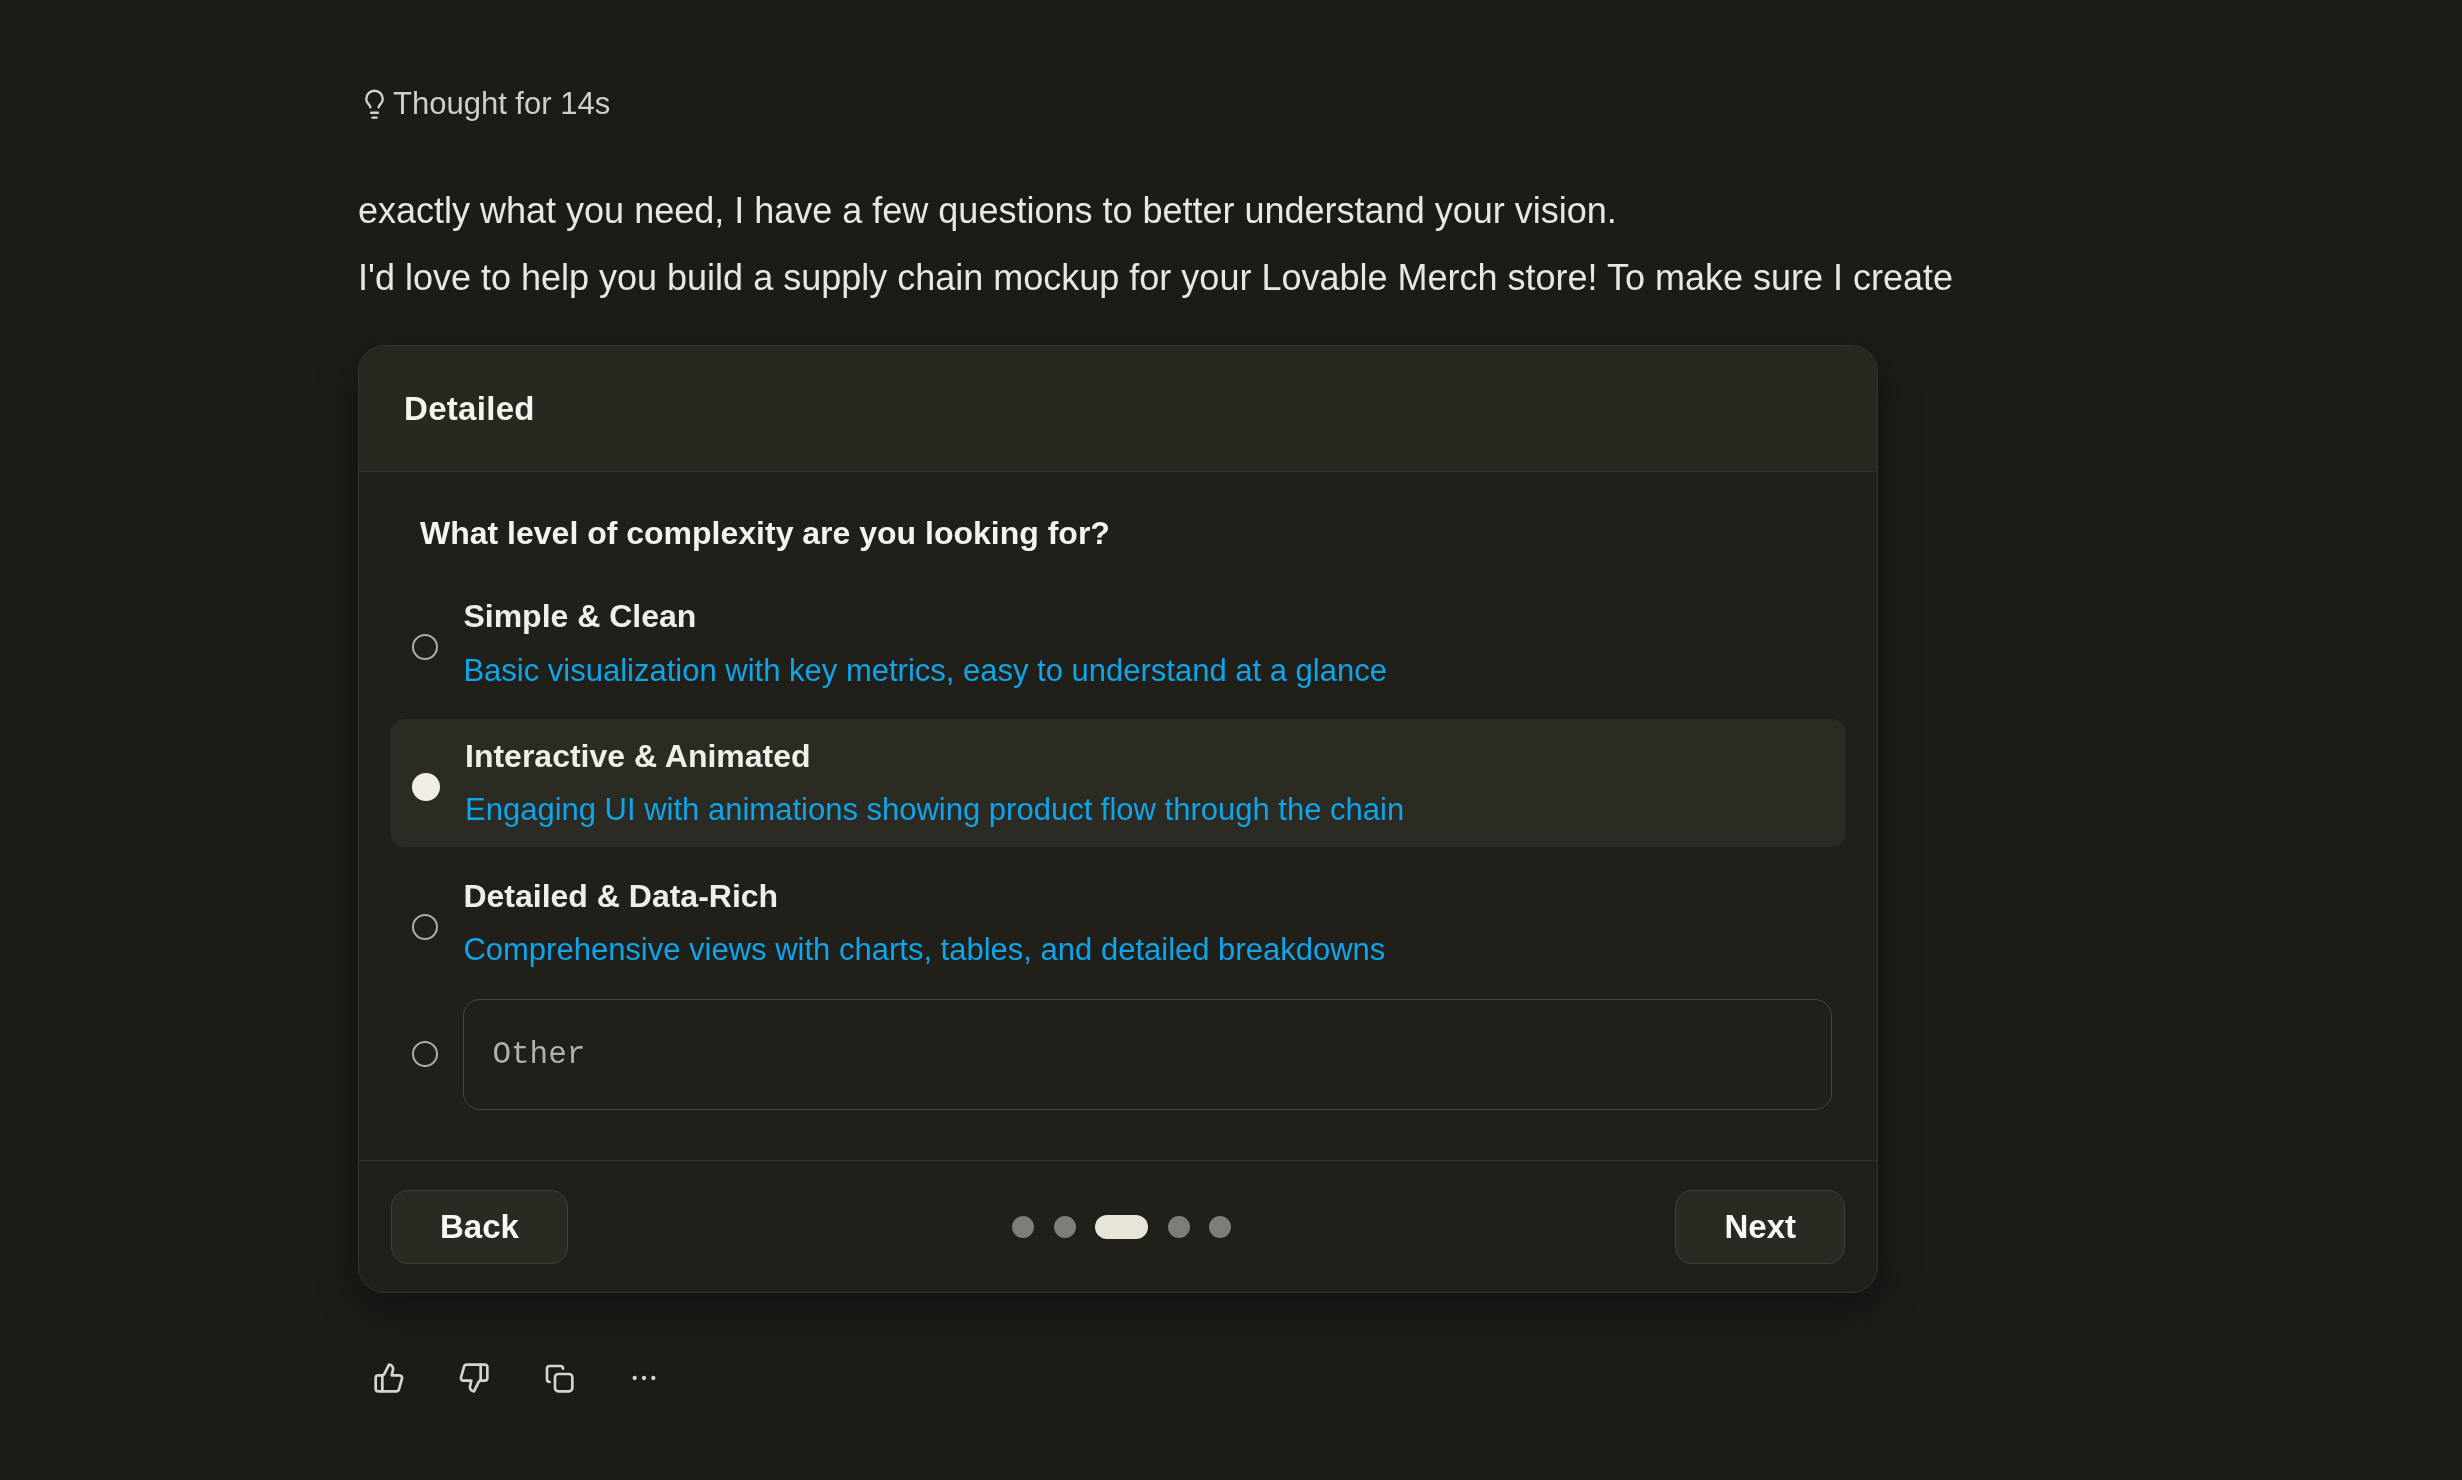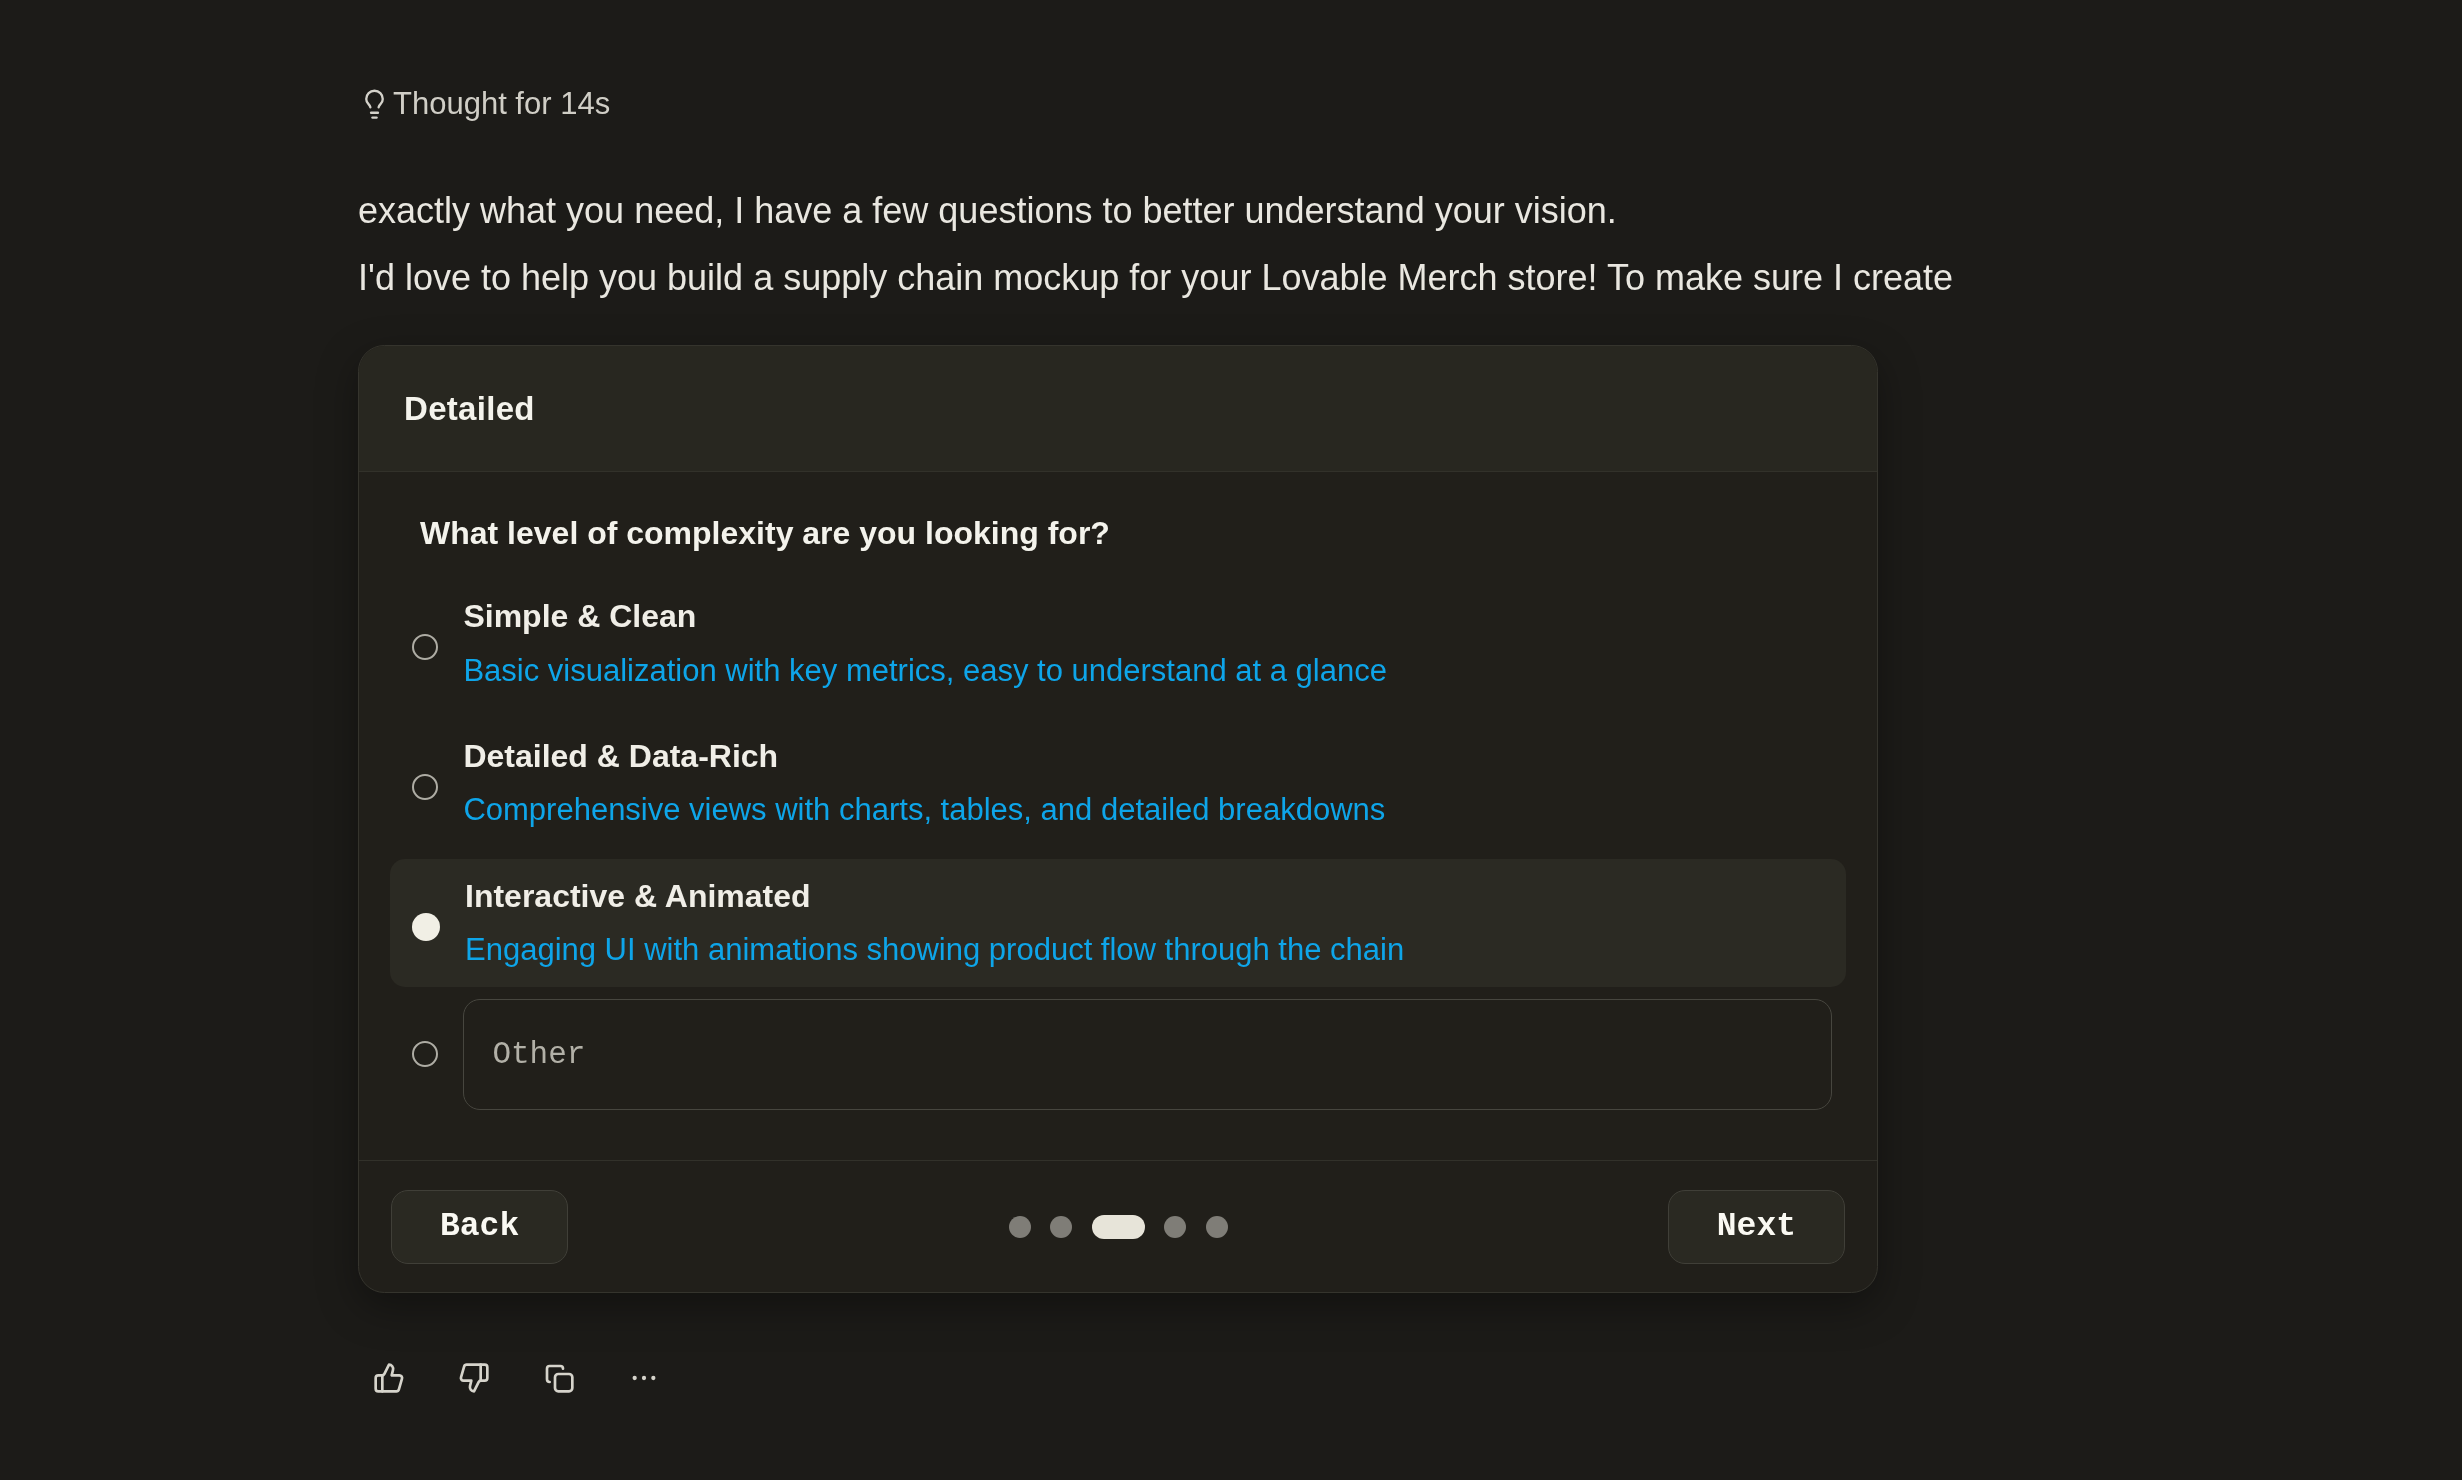--- a/index.html
+++ b/index.html
@@ -91,21 +91,21 @@
     display:flex;align-items:center;justify-content:space-between;
     padding:0 32px;
   }
   .btn{
     height:74px;
     padding:0 48px;
     background:#2a2922;
     border:1.1px solid #403f38;
     border-radius:17px;
     color:#faf9f3;
-    font-family:Liberation Mono, monospace;
+    font-family:Liberation Sans, sans-serif;
     font-size:33px;font-weight:600;
     display:flex;align-items:center;justify-content:center;
     cursor:pointer;
   }
   .dots{display:flex;align-items:center;gap:19.5px;}
   .dot{width:22px;height:22px;border-radius:50%;background:#7f7d77;}
   .dot.active{width:53px;height:24px;border-radius:14px;background:#e7e4d9;}
 
   
   .actions{
@@ -145,36 +145,36 @@
       <div class="question-text">What level of complexity are you looking for?</div>
 
       <div class="option">
         <span class="radio"></span>
         <span class="option-texts">
           <span class="option-label">Simple &amp; Clean</span>
           <span class="option-desc">Basic visualization with key metrics, easy to understand at a glance</span>
         </span>
       </div>
 
+      <div class="option selected">
+        <span class="radio"></span>
+        <span class="option-texts">
+          <span class="option-label">Interactive &amp; Animated</span>
+          <span class="option-desc">Engaging UI with animations showing product flow through the chain</span>
+        </span>
+      </div>
+
       <div class="option">
         <span class="radio"></span>
         <span class="option-texts">
           <span class="option-label">Detailed &amp; Data-Rich</span>
           <span class="option-desc">Comprehensive views with charts, tables, and detailed breakdowns</span>
         </span>
       </div>
 
-      <div class="option selected">
-        <span class="radio"></span>
-        <span class="option-texts">
-          <span class="option-label">Interactive &amp; Animated</span>
-          <span class="option-desc">Engaging UI with animations showing product flow through the chain</span>
-        </span>
-      </div>
-
       <div class="option other-row">
         <span class="radio"></span>
         <input class="other-input" type="text" placeholder="Other" style="">
       </div>
     </div>
 
     <div class="card-footer">
       <button class="btn">Back</button>
       <div class="dots">
           <span class="dot"></span>

